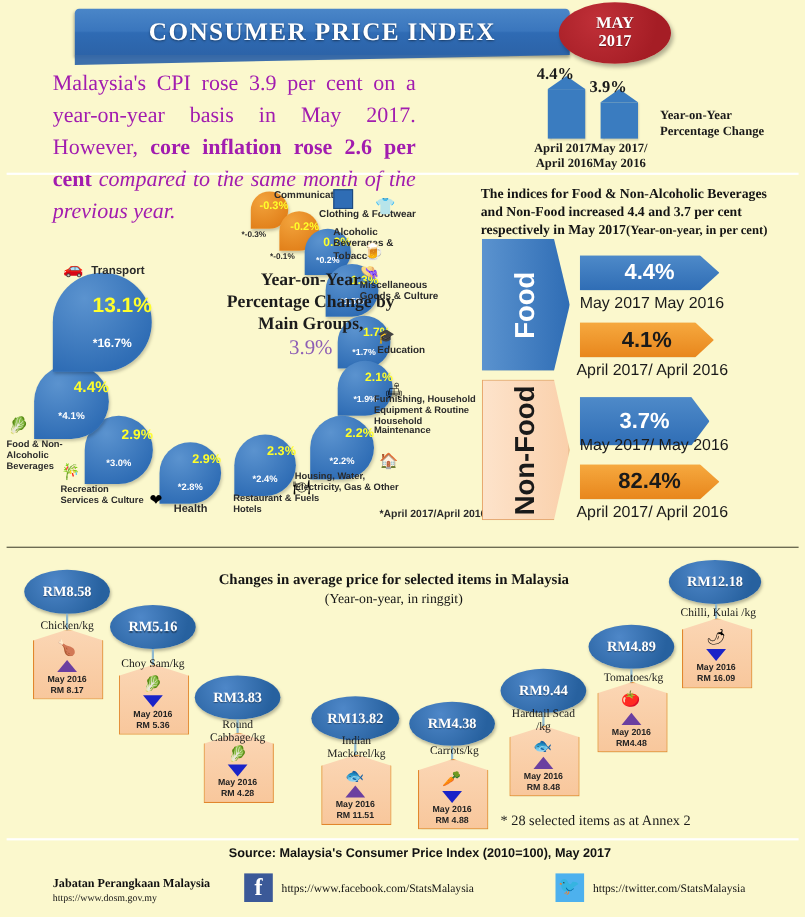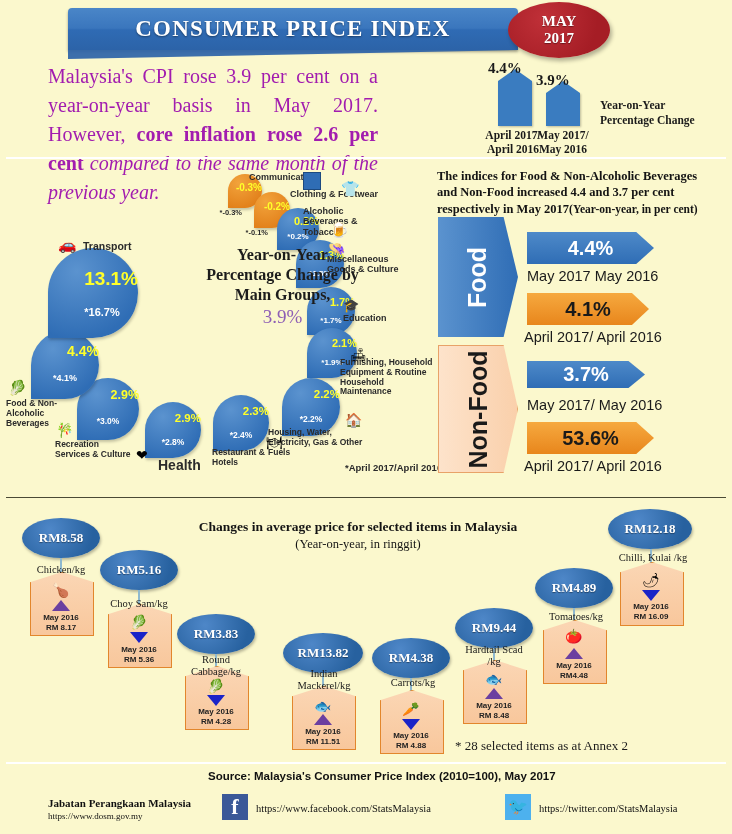--- a/index.html
+++ b/index.html
@@ -237,21 +237,21 @@
       <div class="bub-v1" style="top:10px;font-size:11.5px;">2.3%</div>
       <div class="bub-v2" style="top:35px;font-size:8.5px;">*2.4%</div>
     </div>
     <div class="bub-lab" style="left:212px;top:448px;width:56px;font-size:8.5px;">Restaurant &amp; Hotels</div>
     <div class="icoemoji" style="left:266px;top:436px;font-size:13px;">🍽</div>
 
     <div class="bubble" style="left:145px;top:402px;width:56px;height:56px;">
       <div class="bub-v1" style="top:10px;font-size:11.5px;">2.9%</div>
       <div class="bub-v2" style="top:35px;font-size:8.5px;">*2.8%</div>
     </div>
-    <div class="bub-lab" style="left:158px;top:457px;font-size:14px;">Health</div>
+    <div class="bub-lab" style="left:158px;top:457px;font-size:10px;">Health</div>
     <div class="icoemoji" style="left:136px;top:449px;font-size:14px;">❤</div>
 
     <div class="bubble" style="left:77px;top:378px;width:62px;height:62px;">
       <div class="bub-v1" style="top:10px;font-size:12.5px;">2.9%</div>
       <div class="bub-v2" style="top:38px;font-size:8.5px;">*3.0%</div>
     </div>
     <div class="bub-lab" style="left:55px;top:440px;width:80px;font-size:8.5px;">Recreation Services &amp; Culture</div>
     <div class="icoemoji" style="left:56px;top:424px;font-size:14px;">🎋</div>
 
     <div class="bubble" style="left:31px;top:331px;width:68px;height:68px;">
@@ -295,27 +295,27 @@
     <div class="chev" style="left:527px;top:232px;width:127px;height:32px;background:linear-gradient(to bottom,#4e8ac9,#2f6db5);color:#fff;">
       <span>4.4%</span>
     </div>
     <div class="chev-cap" style="left:527px;top:268px;">May 2017 May 2016</div>
 
     <div class="chev" style="left:527px;top:293px;width:122px;height:32px;background:linear-gradient(to bottom,#f6a93f,#e8861c);color:#1a1a1a;">
       <span>4.1%</span>
     </div>
     <div class="chev-cap" style="left:524px;top:329px;">April 2017/ April 2016</div>
 
-    <div class="chev" style="left:527px;top:361px;width:118px;height:27px;background:linear-gradient(to bottom,#4e8ac9,#2f6db5);color:#fff;">
+    <div class="chev" style="left:527px;top:361px;width:118px;height:44px;background:linear-gradient(to bottom,#4e8ac9,#2f6db5);color:#fff;">
       <span>3.7%</span>
     </div>
     <div class="chev-cap" style="left:527px;top:397px;">May 2017/ May 2016</div>
 
     <div class="chev" style="left:527px;top:422px;width:127px;height:32px;background:linear-gradient(to bottom,#f6a93f,#e8861c);color:#1a1a1a;">
-      <span>53.6%</span>
+      <span>82.4%</span>
     </div>
     <div class="chev-cap" style="left:524px;top:458px;">April 2017/ April 2016</div>
   </div>
 
   <div class="divider" style="top:497px;"></div>
 
   <div class="bot-title">
     <div>Changes in average price for selected items in Malaysia</div>
     <div class="sub">(Year-on-year, in ringgit)</div>
   </div>

